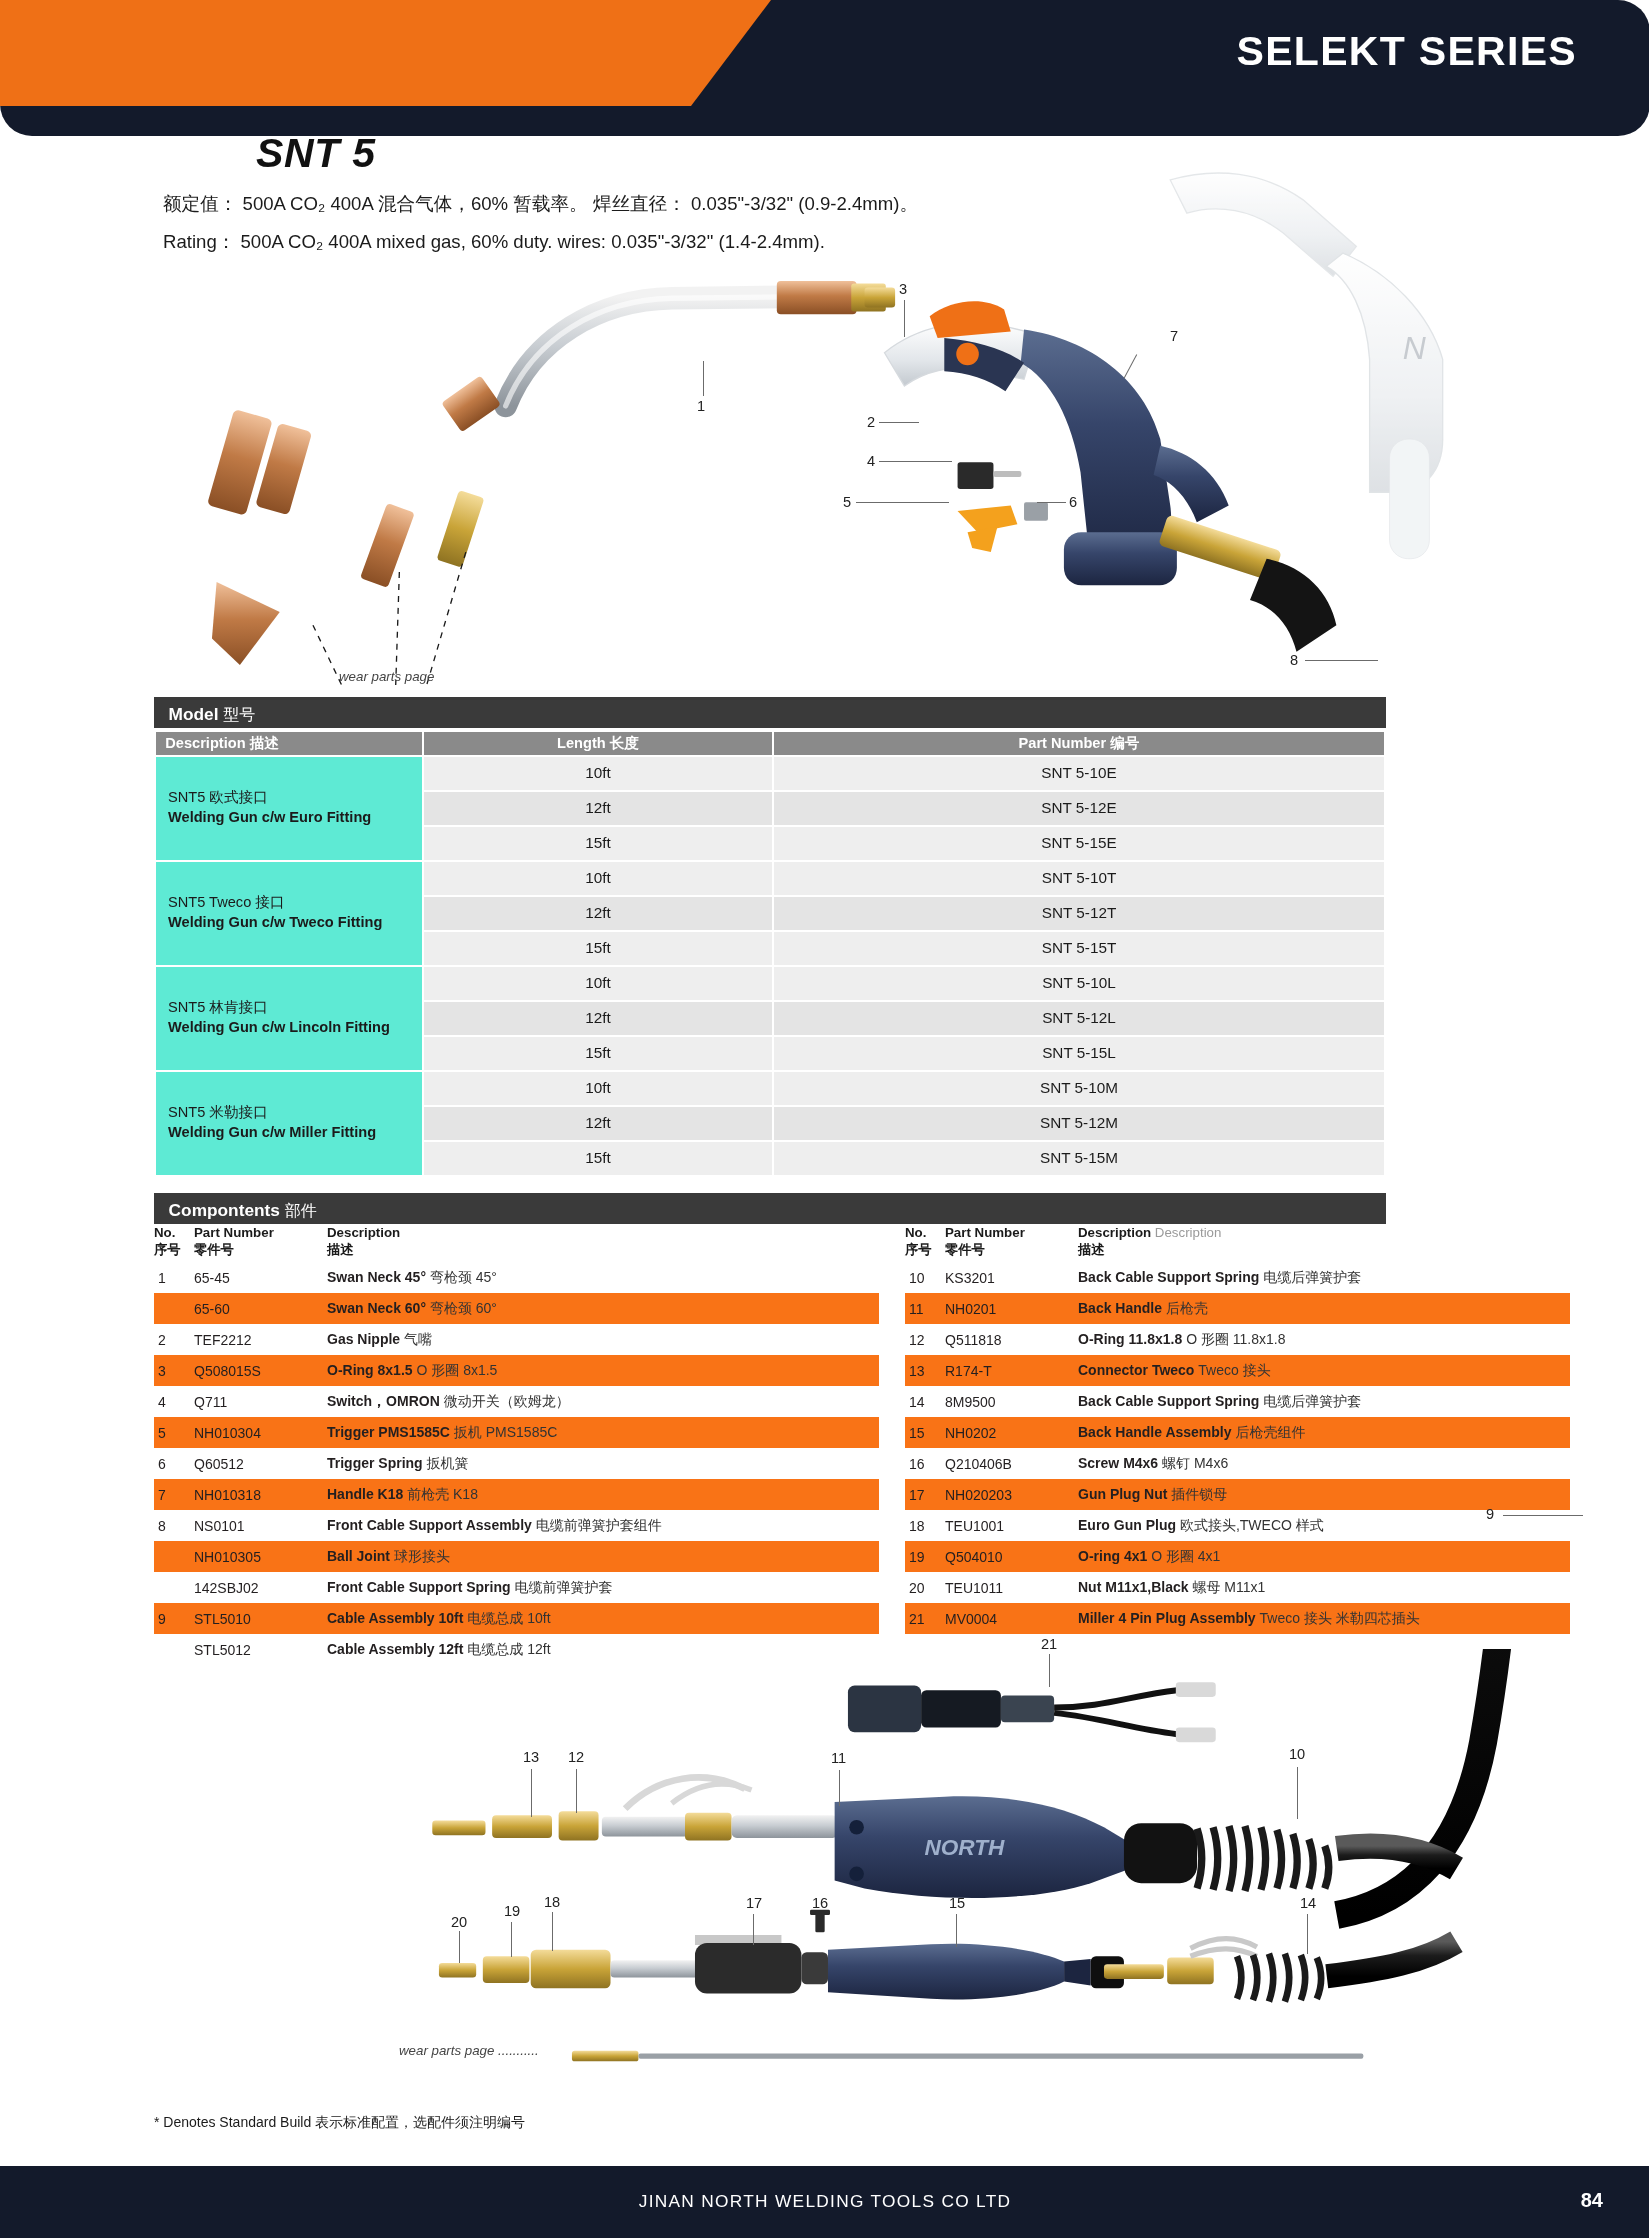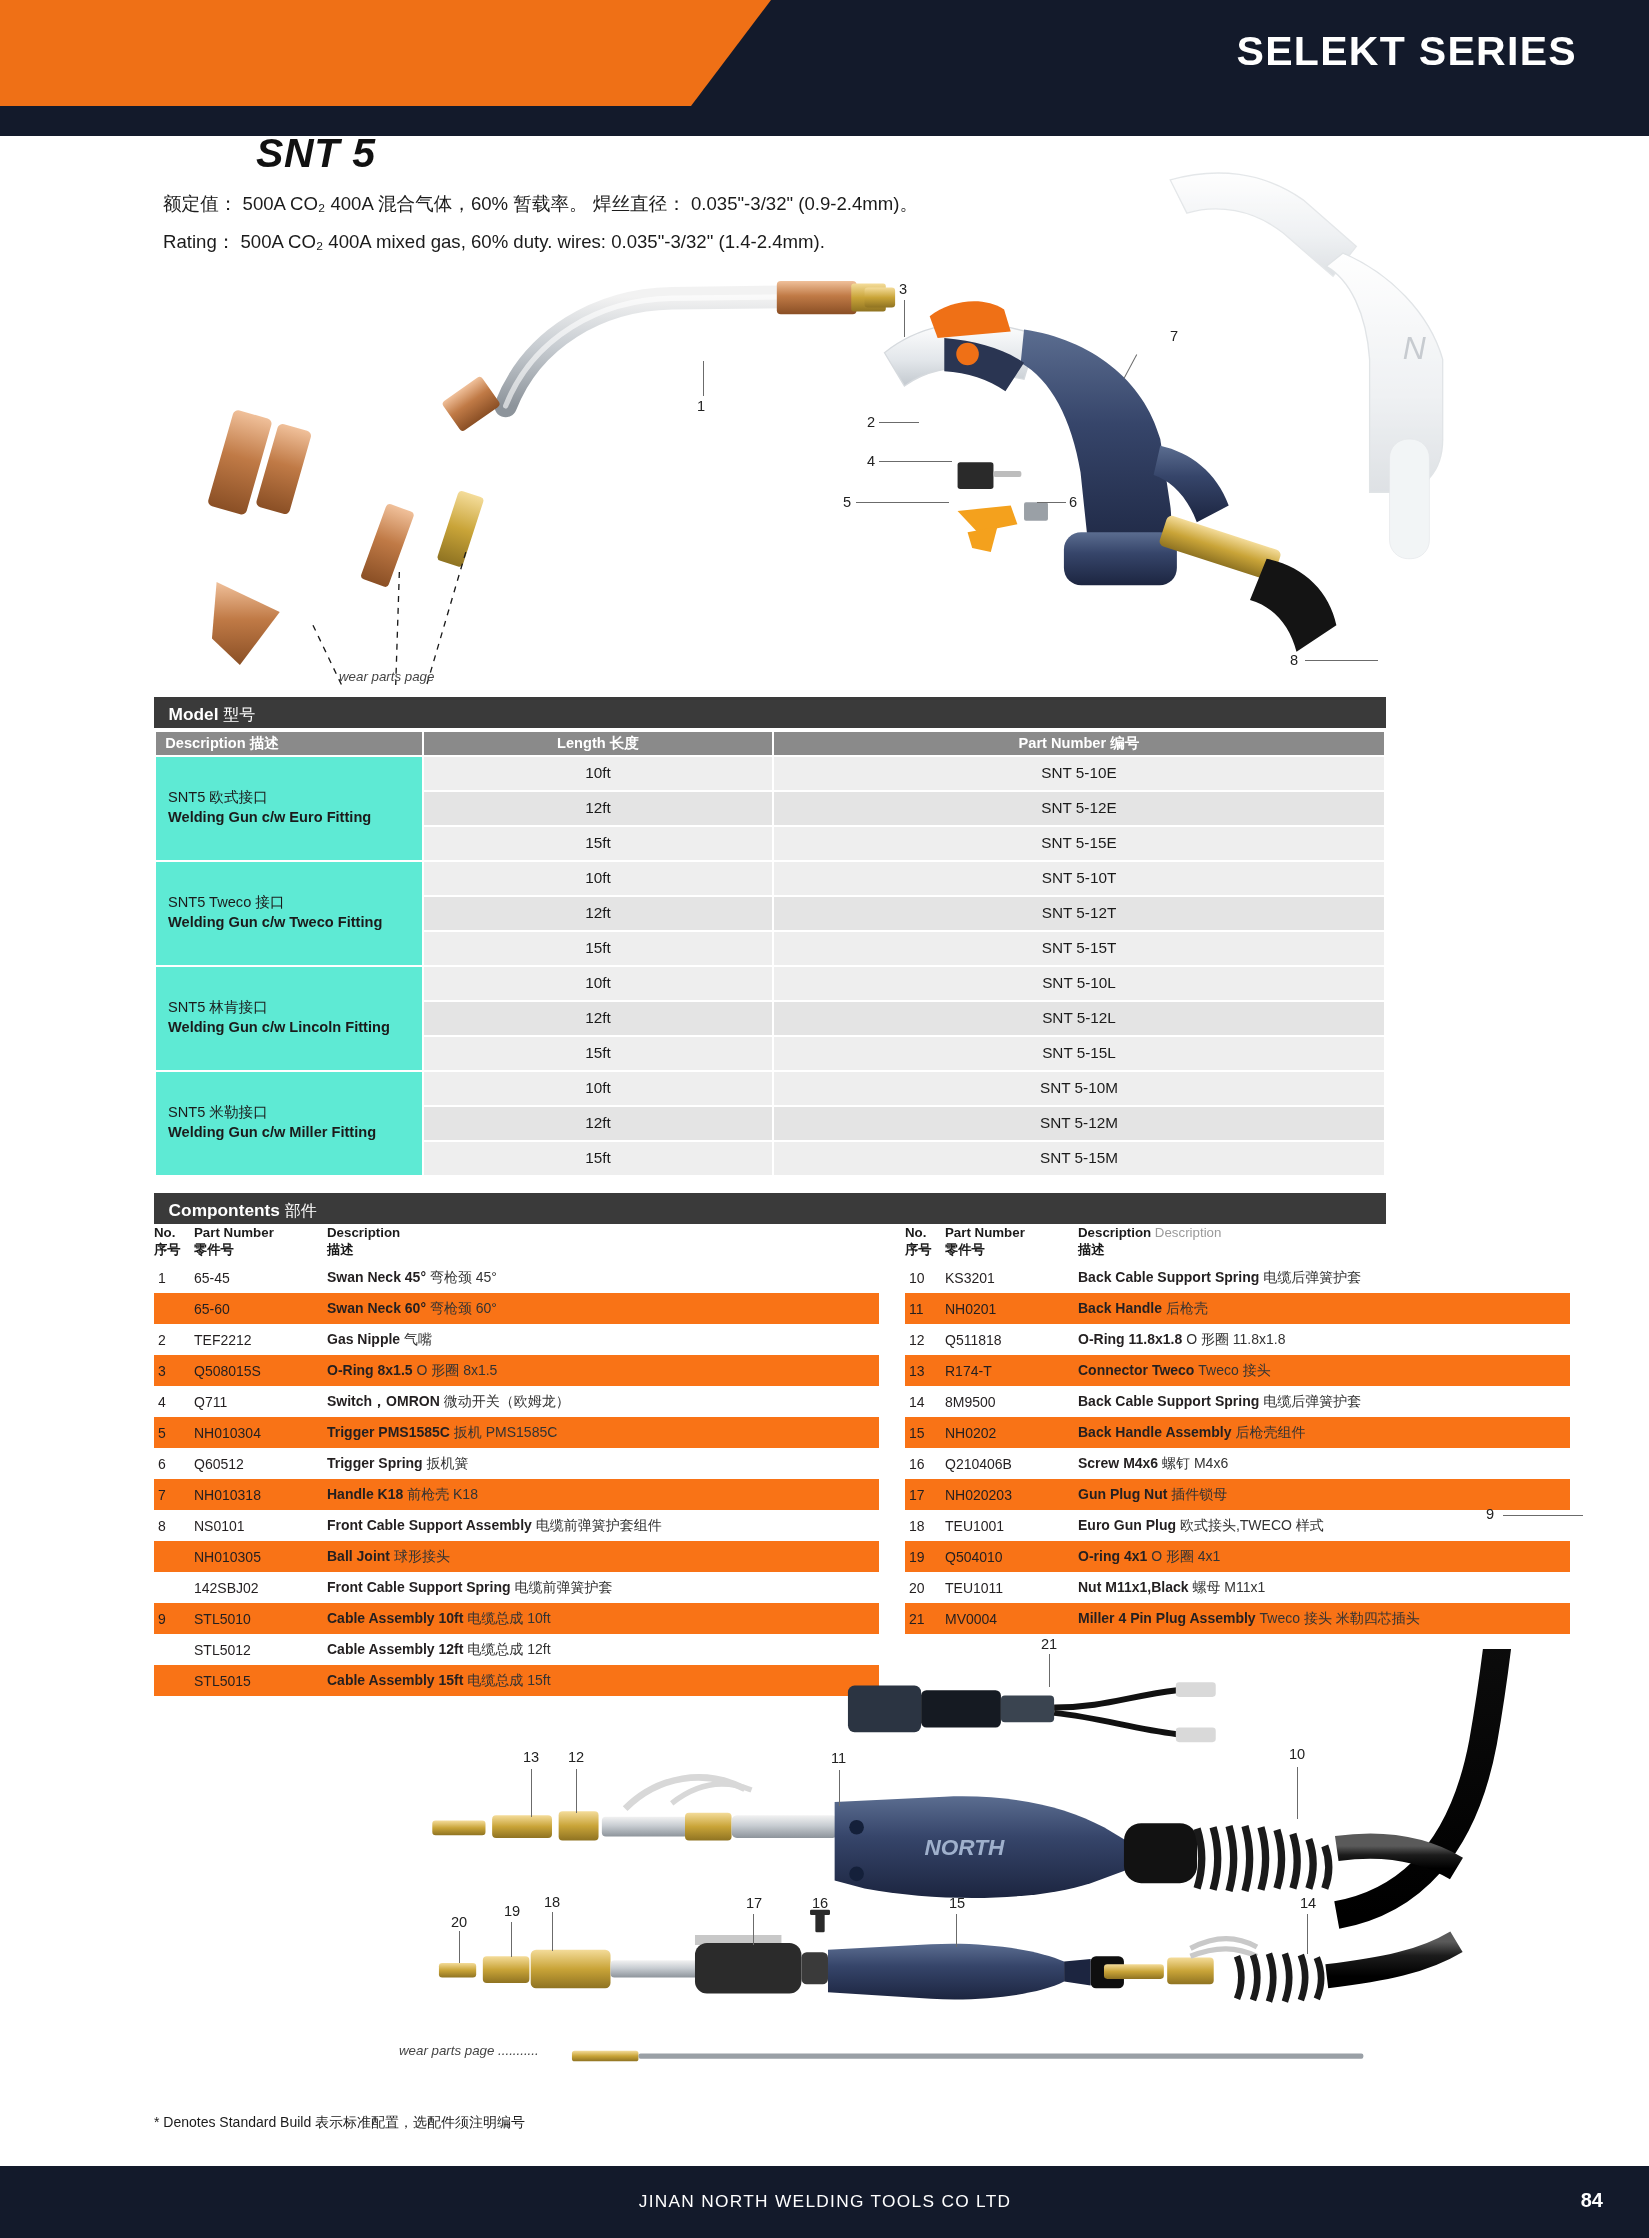--- a/index.html
+++ b/index.html
@@ -15,20 +15,21 @@
     color: #231f20;
     overflow: hidden;
   }
 
   
   .header-bar {
     position: absolute;
     top: 0; left: 0;
     width: 1650px; height: 136px;
     background: #131a2b;
+    border-radius: 32px;
   }
   .header-orange {
     position: absolute;
     top: 0; left: 0;
     width: 691px; height: 106px;
     background: #ef7016;
   }
   .header-orange:after {
     content: "";
     position: absolute;
@@ -506,25 +507,20 @@
         <div class="comp-row shade">
           <div class="c1">9</div>
           <div class="c2">STL5010</div>
           <div class="c3">Cable Assembly 10ft  <span class="cn">电缆总成 10ft</span></div>
         </div>
         <div class="comp-row">
           <div class="c1"></div>
           <div class="c2">STL5012</div>
           <div class="c3">Cable Assembly 12ft  <span class="cn">电缆总成 12ft</span></div>
         </div>
-        <div class="comp-row shade">
-          <div class="c1"></div>
-          <div class="c2">STL5015</div>
-          <div class="c3">Cable Assembly 15ft  <span class="cn">电缆总成 15ft</span></div>
-        </div>
       </div>
   </div>
 
   <div class="comp-col right">
     <div class="comp-head">
       <div class="c1">
         <div>No.</div>
         <div>序号</div>
       </div>
       <div class="c2">

